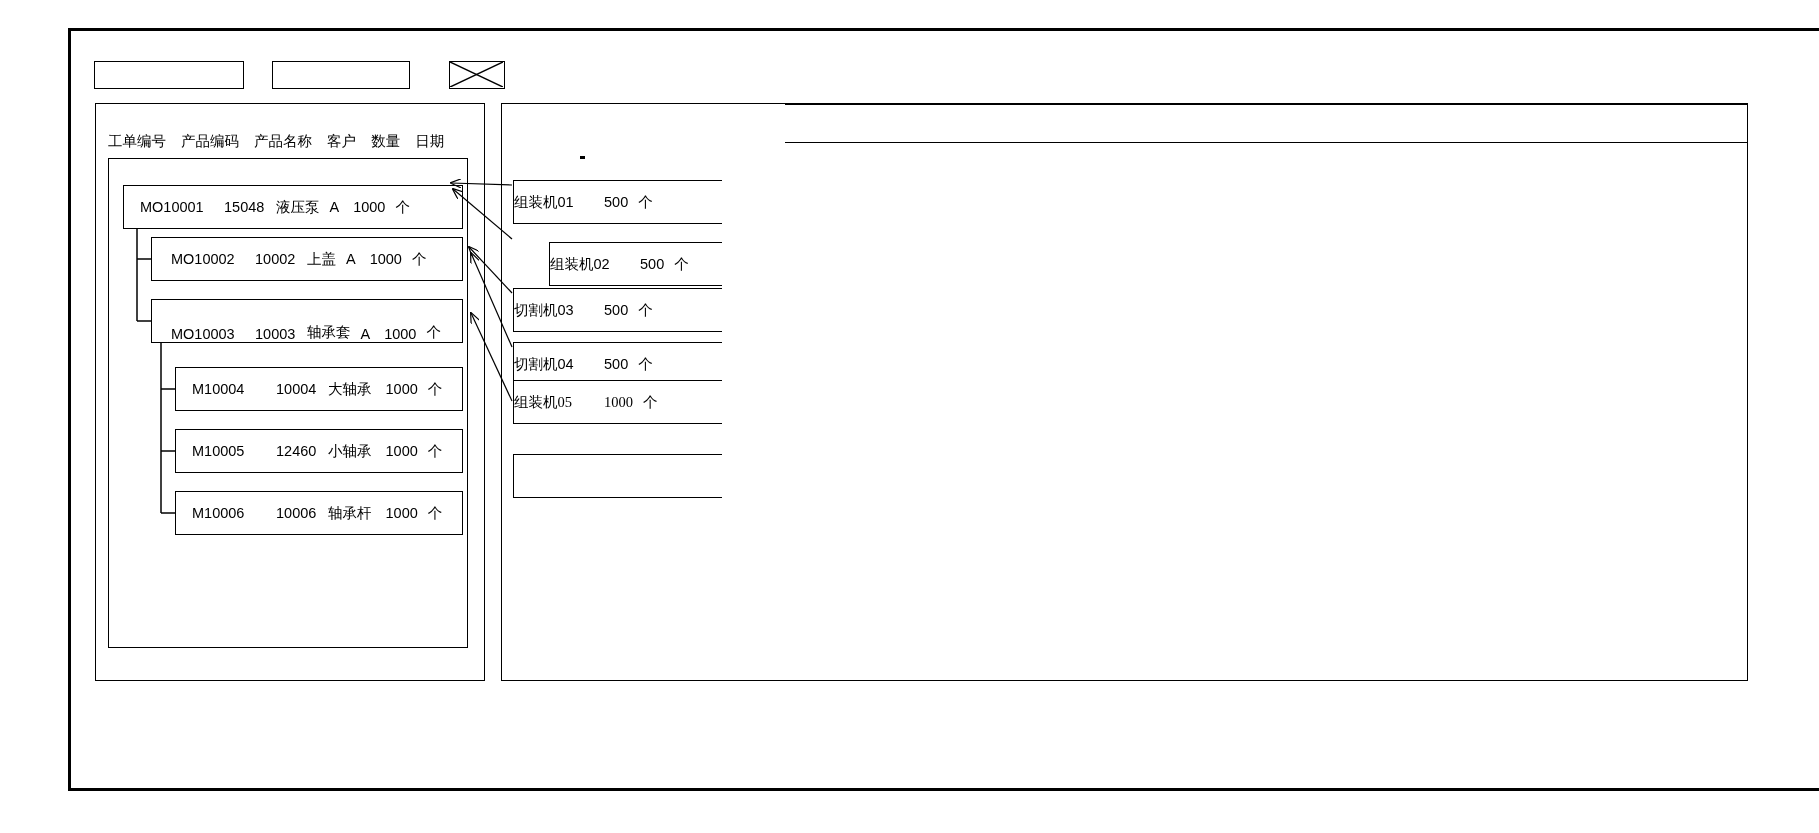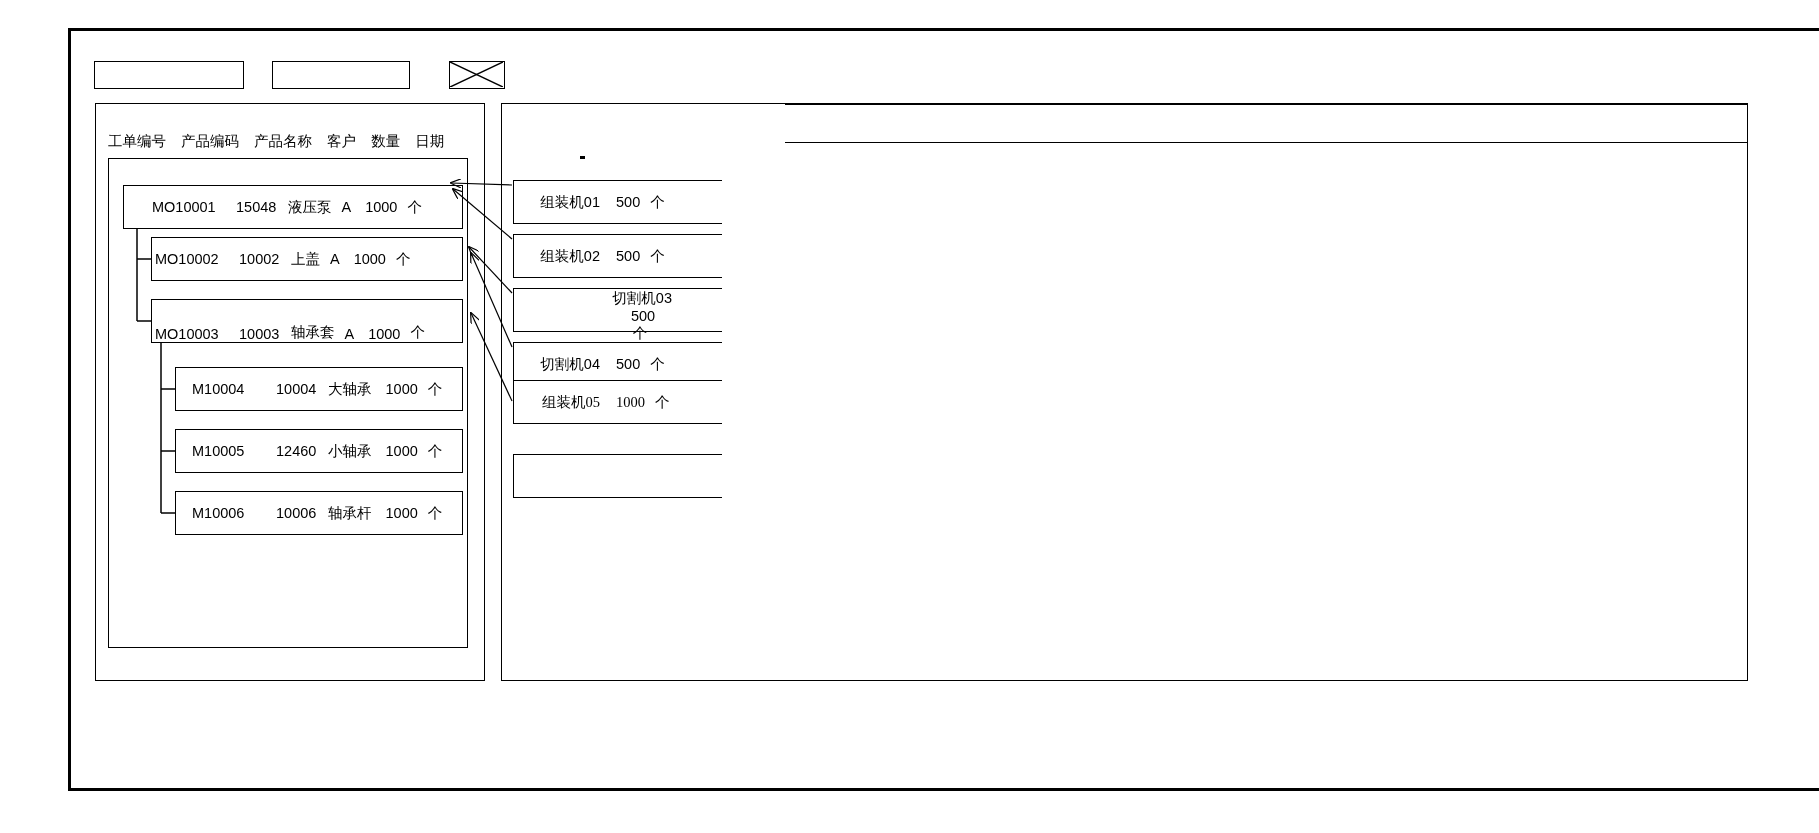--- a/index.html
+++ b/index.html
@@ -121,22 +121,22 @@
     box-sizing: border-box;
     background: #ffffff;
     display: flex;
     align-items: center;
     font-size: 14.5px;
     white-space: nowrap;
   }
   .wo-row .cell { display: inline-block; }
 
   
-  .wo-row.lvl0 { left: 14px; top: 26px;  width: 340px; padding-left: 28px; }
-  .wo-row.lvl1 { left: 42px; width: 312px; padding-left: 3px; }
+  .wo-row.lvl0 { left: 14px; top: 26px;  width: 340px; padding-left: 16px; }
+  .wo-row.lvl1 { left: 42px; width: 312px; padding-left: 19px; }
   .wo-row.lvl2 { left: 66px; width: 288px; padding-left: 16px; }
 
   #wo-row-1 { }
   #wo-row-2 { top: 78px; }
   #wo-row-3 { top: 140px; align-items: flex-end; }
   #wo-row-4 { top: 208px; align-items: center; }
   #wo-row-5 { top: 270px; }
   #wo-row-6 { top: 332px; }
 
   .wo-row .c-order  { min-width: 76px; }
@@ -164,28 +164,27 @@
   .mc-card {
     position: absolute;
     left: 11px;
     width: 232px;
     height: 44px;
     border: 1.5px solid #000000;
     box-sizing: border-box;
     background: #ffffff;
     display: flex;
     align-items: center;
-    padding-left: 12px;
+    padding-left: 0;
     font-size: 14.5px;
     white-space: nowrap;
-    text-align: right;
   }
   #mc-card-1 { top: 76px; }
-  #mc-card-2 { top: 130px; }
-  #mc-card-3 { top: 184px; flex-direction: column; }
+  #mc-card-2 { top: 138px; margin-left: 36px; }
+  #mc-card-3 { top: 184px; }
   #mc-card-4 { top: 238px; }
   #mc-card-5 { top: 276px; font-family: Liberation Serif, serif; }
   #mc-card-empty {
     position: absolute;
     left: 11px;
     top: 350px;
     width: 232px;
     height: 44px;
     border: 1.5px solid #000000;
     box-sizing: border-box;

